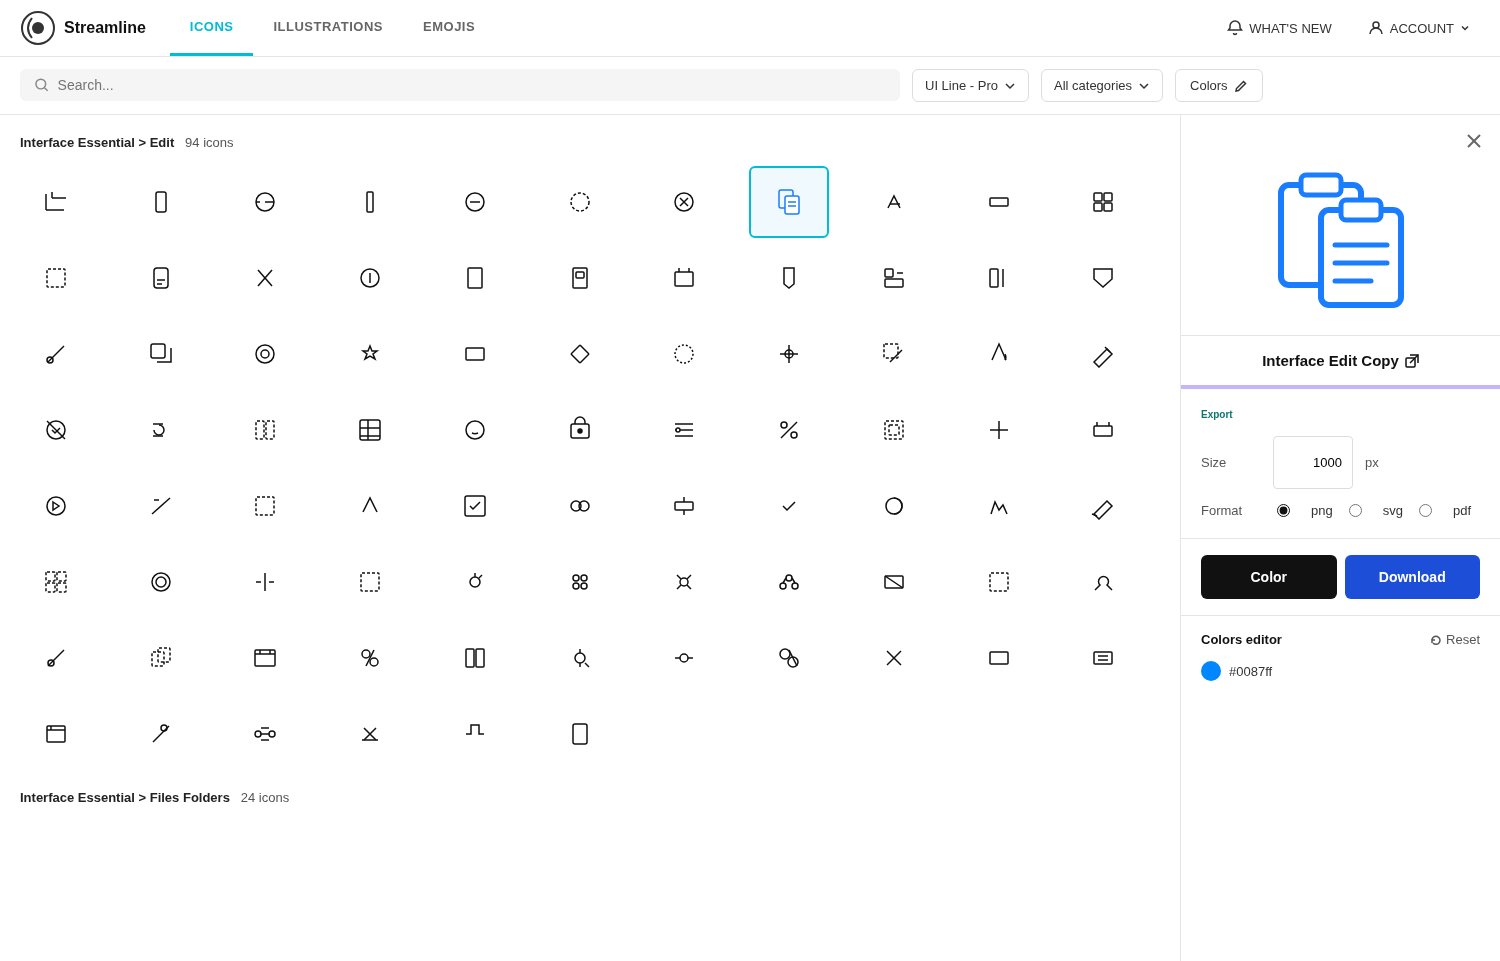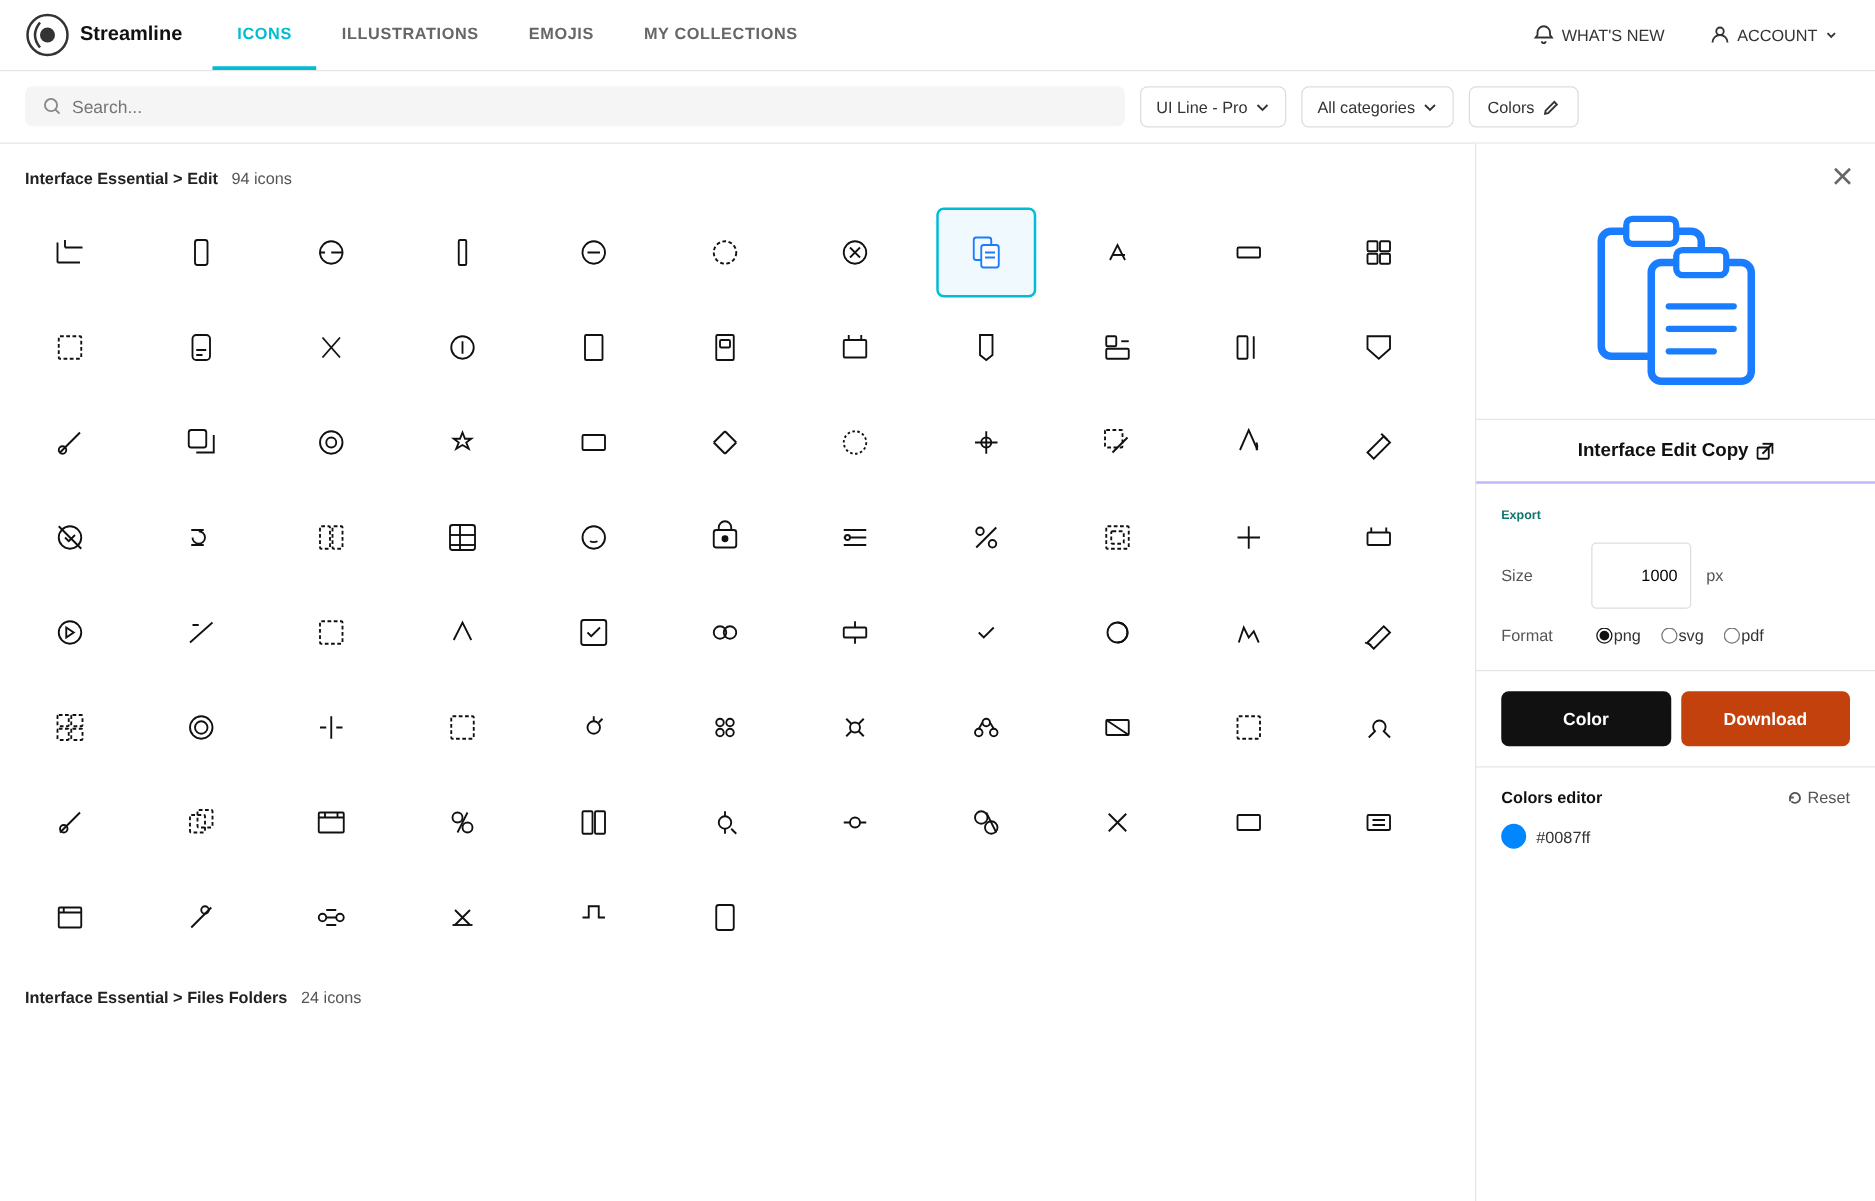--- a/index.html
+++ b/index.html
@@ -31,37 +31,37 @@
     .section-header { font-size: 13px; color: #555; margin-bottom: 16px; padding-left: 4px; }
     .section-header strong { font-weight: 600; color: #222; }
     .icons-grid { display: grid; grid-template-columns: repeat(11, 1fr); gap: 4px; margin-bottom: 20px; }
     .icon-cell { width: 80px; height: 72px; display: flex; align-items: center; justify-content: center; border-radius: 6px; cursor: pointer; border: 2px solid transparent; font-size: 26px; color: #111; }
     .icon-cell.selected { border-color: #00bcd4; background: #f0fafe; }
 
     
     .right-panel { width: 320px; border-left: 1px solid #e5e5e5; display: flex; flex-direction: column; background: #fff; position: relative; }
     .panel-close { position: absolute; top: 12px; right: 12px; width: 28px; height: 28px; display: flex; align-items: center; justify-content: center; cursor: pointer; border-radius: 50%; color: #666; }
     .panel-preview { display: flex; align-items: center; justify-content: center; padding: 40px 20px 20px; border-bottom: 1px solid #e5e5e5; }
-    .panel-title { text-align: center; font-size: 15px; font-weight: 700; color: #111; padding: 16px 20px; border-bottom: 2px solid #c4b5fd; display: flex; align-items: center; justify-content: center; gap: 6px; }
+    .panel-title { text-align: center; font-size: 15px; font-weight: 700; color: #111; padding: 16px 20px; border-bottom: 4px solid #c4b5fd; display: flex; align-items: center; justify-content: center; gap: 6px; }
 
     .export-section { padding: 20px; border-bottom: 1px solid #e5e5e5; }
     .export-label { font-size: 10px; font-weight: 700; color: #0f766e; margin-bottom: 16px; }
     .size-row { display: flex; align-items: center; gap: 12px; margin-bottom: 14px; }
     .size-label { font-size: 13px; color: #555; width: 60px; }
     .size-input { border: 1px solid #ddd; border-radius: 4px; padding: 18px 10px; font-size: 13px; width: 80px; text-align: right; }
     .size-unit { font-size: 13px; color: #555; }
     .format-row { display: flex; align-items: center; gap: 16px; margin-bottom: 0; }
     .format-label { font-size: 13px; color: #555; width: 60px; }
     .format-options { display: flex; gap: 16px; }
-    .format-option { display: flex; align-items: center; gap: 1px; font-size: 13px; color: #333; cursor: pointer; }
+    .format-option { display: flex; align-items: center; gap: 21px; font-size: 13px; color: #333; cursor: pointer; }
     .format-option input[type=radio] { accent-color: #111; }
 
     .action-btns { display: flex; gap: 8px; padding: 16px 20px; border-bottom: 1px solid #e5e5e5; }
     .btn-copy { flex: 1; background: #111; color: #fff; border: none; border-radius: 6px; padding: 14px; font-size: 14px; font-weight: 700; cursor: pointer; }
-    .btn-download { flex: 1; background: #c2410c; color: #fff; border: none; border-radius: 6px; padding: 14px; font-size: 14px; font-weight: 700; cursor: pointer; }
+    .btn-download { flex: 1; background: #1d4ed8; color: #fff; border: none; border-radius: 6px; padding: 14px; font-size: 14px; font-weight: 700; cursor: pointer; }
 
     .color-editor-section { padding: 16px 20px; }
     .color-editor-header { display: flex; align-items: center; justify-content: space-between; margin-bottom: 14px; }
     .color-editor-label { font-size: 13px; font-weight: 700; color: #111; }
     .reset-btn { display: flex; align-items: center; gap: 4px; font-size: 13px; color: #555; cursor: pointer; background: none; border: none; }
     .color-swatch-row { display: flex; align-items: center; gap: 8px; }
     .color-swatch { width: 20px; height: 20px; border-radius: 50%; background: #0087ff; cursor: pointer; }
     .color-hex { font-size: 13px; color: #333; }
   </style>
 </head>
@@ -73,21 +73,20 @@
       <circle cx="18" cy="18" r="16" fill="none" stroke="#333" stroke-width="2"></circle>
       <circle cx="18" cy="18" r="6" fill="#333"></circle>
       <path d="M12 8 Q4 18 12 28" stroke="#333" stroke-width="2" fill="none"></path>
     </svg>
     <span class="logo-text">Streamline</span>
   </div>
   <nav class="nav-tabs">
     <div class="nav-tab active">ICONS</div>
     <div class="nav-tab">ILLUSTRATIONS</div>
     <div class="nav-tab">EMOJIS</div>
-    <div class="nav-tab">MY COLLECTIONS</div>
   </nav>
   <div class="header-right">
     <div class="header-btn">
       <svg width="16" height="16" viewBox="0 0 16 16" fill="none" stroke="currentColor" stroke-width="1.5">
           <path d="M8 1a5 5 0 0 1 5 5v2l1.5 2H1.5L3 8V6A5 5 0 0 1 8 1zM6.5 13a1.5 1.5 0 0 0 3 0"></path>
         </svg>
       <span>WHAT'S NEW</span>
     </div>
     <div class="header-btn">
       <svg width="16" height="16" viewBox="0 0 16 16" fill="none" stroke="currentColor" stroke-width="1.5">

